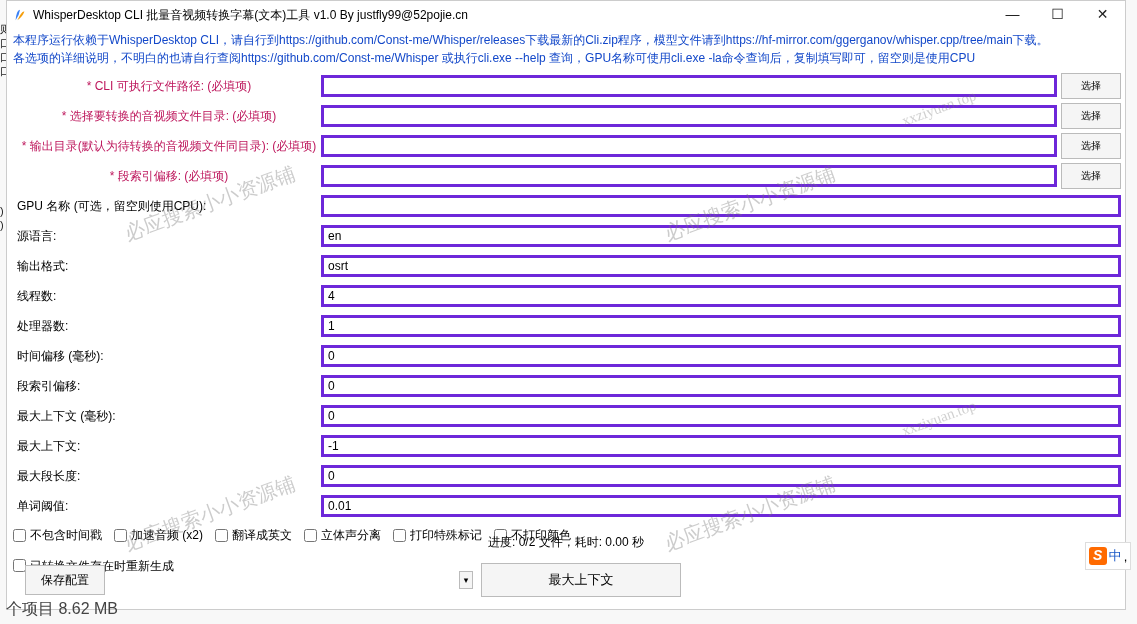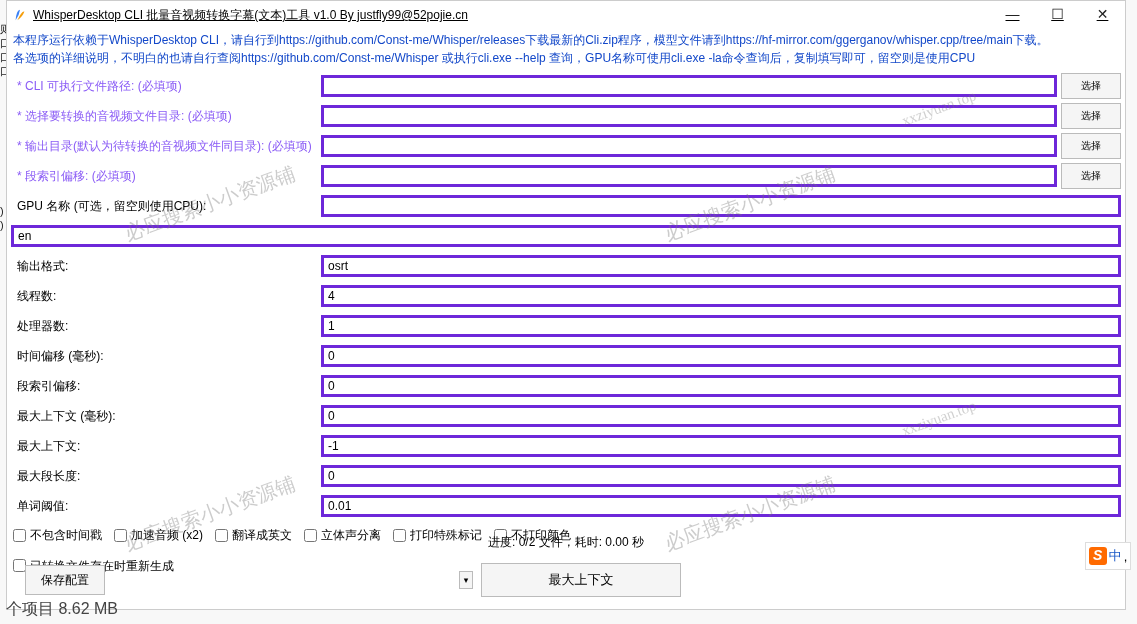--- a/index.html
+++ b/index.html
@@ -1,29 +1,29 @@
 <!DOCTYPE html>
 <html><head>
 <meta charset="utf-8">
 <style>
 * { box-sizing: border-box; margin: 0; padding: 0; }
 body { font-family: "Microsoft YaHei", sans-serif; font-size: 12px; background: #f8f8f8; width: 1137px; height: 624px; overflow: hidden; position: relative; }
 .window { width: 1120px; height: 610px; background: #fff; border: 1px solid #ccc; margin-left: 6px; margin-top: 0; position: relative; }
-.titlebar { height: 28px; line-height: 28px; background: #fff; border-bottom: 0; display: flex; align-items: center; padding-left: 6px; text-decoration: underline; }
+.titlebar { height: 28px; line-height: 28px; background: #fff; border-bottom: 0; display: flex; align-items: center; padding-left: 6px; }
 .titlebar .icon { width: 14px; height: 14px; margin-right: 6px; }
 .titlebar .icon svg { width:14px; height:14px; display:block; }
 .titlebar .title { flex: 1; font-size: 12px; color: #000; }
 .winbtns { display: flex; }
 .winbtn { width: 45px; height: 28px; text-align: center; line-height: 26px; font-size: 14px; color: #222; cursor: pointer; }
 .info { padding: 2px 6px 4px 6px; font-size: 12px; }
 .info .line1, .info .line2 { color: #1348c9; line-height: 18px; }
 .content { position: relative; padding: 0 4px; }
 .row { display: flex; align-items: center; height: 30px; }
 .row .label { width: 310px; padding-left: 6px; font-size: 12px; color: #000; white-space: nowrap; overflow: hidden; }
-.row .label.red { color: #8b5cf6; }
+.row .label.red { color: #be185d; text-align: center; }
 .row input.text { flex: 1; height: 22px; border: 3px solid #6d28d9; padding: 0 4px; font-size: 12px; background: #fff; }
 .row .btn-sel { width: 60px; height: 26px; margin-left: 4px; background: #f5f5f5; border: 1px solid #bbb; font-size: 10px; cursor: pointer; }
 .checks { padding: 2px 6px; line-height: 24px; font-size: 12px; }
 .checks label { margin-right: 12px; display: inline-flex; align-items: center; }
 .checks input { margin-right: 4px; width:13px; height:13px; }
 .footer { position: absolute; bottom: 12px; left: 10px; right: 10px; }
 .progress-line { text-align: center; font-size: 12px; margin-bottom: 12px; color: #000; }
 .footer-btns { display: flex; justify-content: space-between; align-items: center; }
 .save-btn { width: 80px; height: 30px; background: #f5f5f5; border: 1px solid #bbb; font-size: 12px; cursor: pointer; margin-left:8px; }
 .center-wrap { flex:1; display:flex; justify-content:center; align-items:center; gap:8px; }
@@ -82,20 +82,21 @@
       <div class="row">
         <div class="label red">* 段索引偏移: (必填项)</div>
         <input type="text" class="text" style="">
         <button class="btn-sel">选择</button>
       </div>
       <div class="row">
         <div class="label">GPU 名称 (可选，留空则使用CPU):</div>
         <input type="text" class="text" style="">
       </div>
       <div class="row">
+        <div class="label">源语言:</div>
         <input type="text" class="text" value="en" style="">
       </div>
       <div class="row">
         <div class="label">输出格式:</div>
         <input type="text" class="text" value="osrt" style="">
       </div>
       <div class="row">
         <div class="label">线程数:</div>
         <input type="text" class="text" value="4" style="">
       </div>

